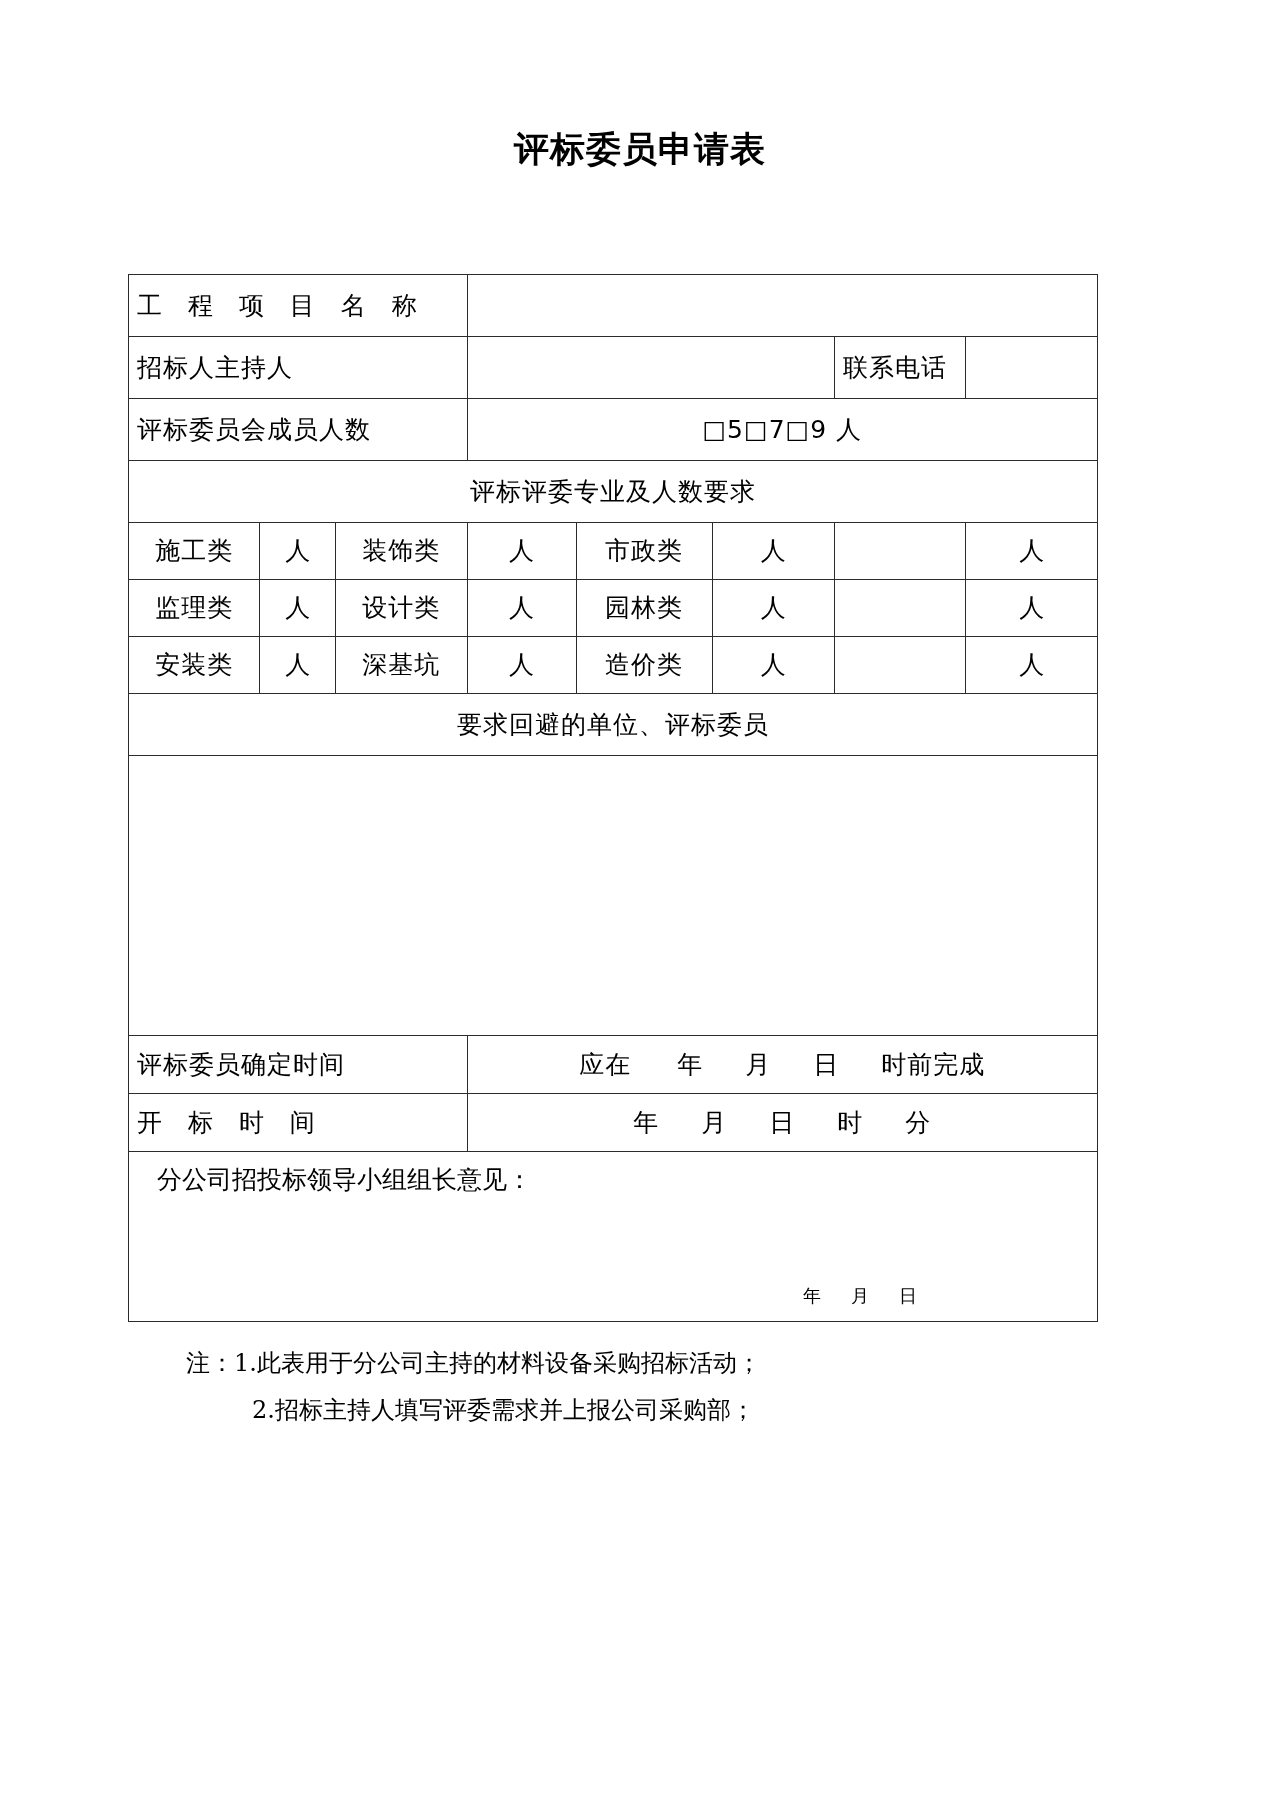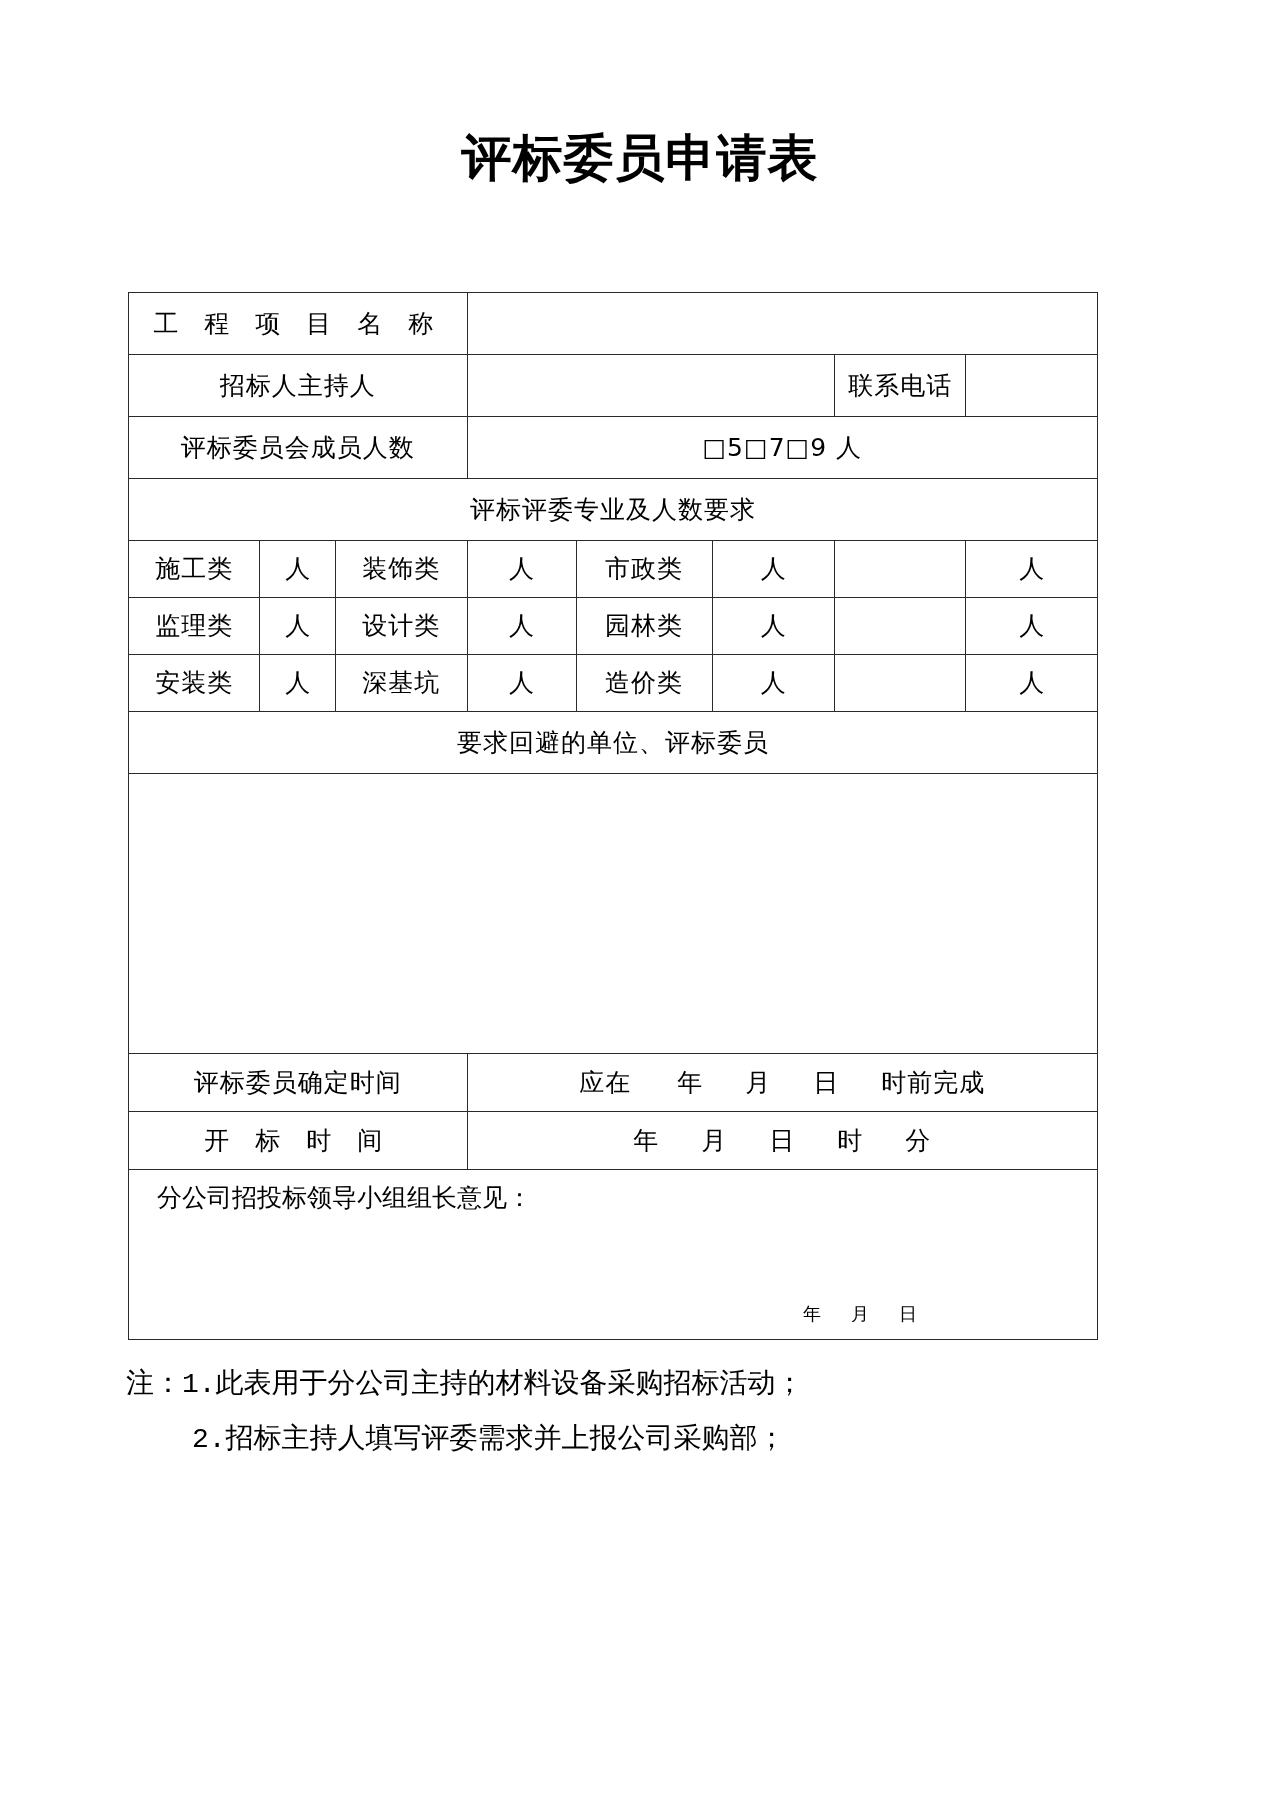--- a/index.html
+++ b/index.html
@@ -19,21 +19,21 @@
     width: 1280px;
     height: 1811px;
     box-sizing: border-box;
     padding: 0;
     position: relative;
   }
   .doc-title {
     text-align: center;
     font-family: "DejaVu Sans", "Liberation Sans", sans-serif;
     font-weight: bold;
-    font-size: 50px;
+    font-size: 35px;
     letter-spacing: 1px;
     margin: 0;
     padding-top: 128px;
     line-height: 1.2;
   }
   .table-wrap {
     margin-top: 104px;
     padding-left: 128px;
     padding-right: 128px;
   }
@@ -41,21 +41,20 @@
     border-collapse: collapse;
     width: 970px;
     table-layout: fixed;
     font-size: 25px;
     font-family: "DejaVu Serif", "Liberation Serif", serif;
   }
   table.form td {
     border: 1px solid #2b2b2b;
     padding: 0 8px;
     vertical-align: middle;
-    text-align: center;
     line-height: 1.25;
   }
   .r-tall { height: 62px; }
   .r-mid  { height: 58px; }
   .r-cat  { height: 57px; }
   .r-big  { height: 280px; }
   .r-op   { height: 170px; }
 
   .lbl-spaced {
     letter-spacing: 9px;
@@ -100,25 +99,24 @@
     font-size: 25px;
     letter-spacing: 0px;
   }
   .opinion-date {
     position: absolute;
     right: 180px;
     bottom: 14px;
     font-size: 18px;
   }
   .notes {
-    padding-left: 52px;
+    padding-left: 112px;
     padding-top: 18px;
-    font-size: 28px;
+    font-size: 24px;
     line-height: 1.95;
-    font-family: Liberation Mono, monospace;
   }
   .note-line { white-space: nowrap; }
   .note-indent { padding-left: 74px; }
   .note-first { padding-left: 74px; }
   .chk { font-family: "DejaVu Sans", "Liberation Sans", sans-serif; margin-left: 16px; }
 </style>
 </head>
 <body>
 
 <div class="page">

